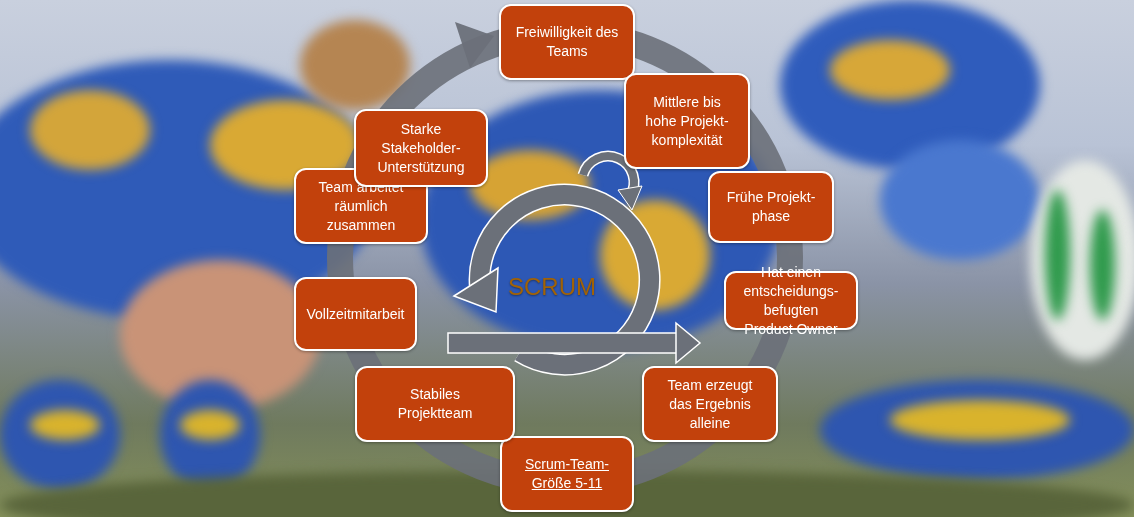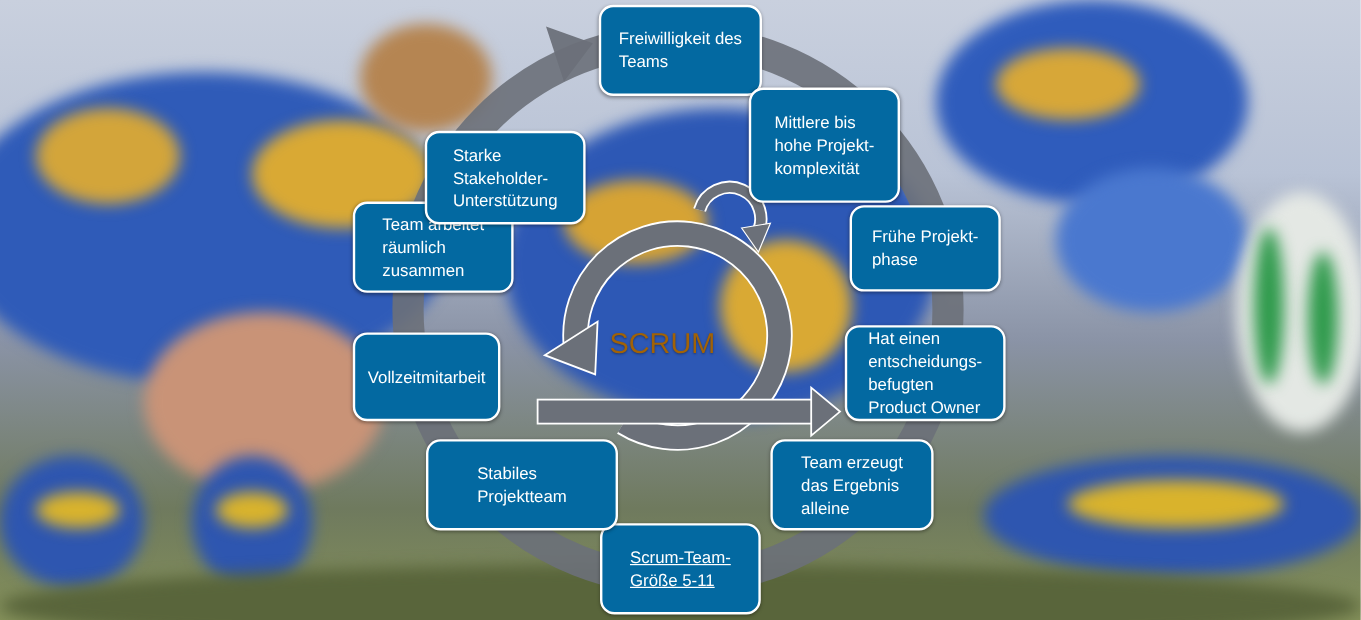--- a/index.html
+++ b/index.html
@@ -1,23 +1,23 @@
 <!DOCTYPE html>
 <html><head>
 <meta charset="utf-8">
 <style>
   html, body { margin:0; padding:0; }
   body { width:1134px; height:517px; overflow:hidden; position:relative; font-family:"Liberation Sans","DejaVu Sans",sans-serif; }
   .bg { position:absolute; inset:0; overflow:hidden;
         background: linear-gradient(180deg,#c9d0de 0%,#b9c3d6 28%,#8a93a6 55%,#6f7a5e 82%,#84905a 100%); }
   .blob { position:absolute; border-radius:50%; filter:blur(6px); }
   .diagram { position:absolute; inset:0; }
-  .box { position:absolute; box-sizing:border-box; background:#0369a1; border:2px solid #ffffff;
+  .box { position:absolute; box-sizing:border-box; background:#c2410c; border:2px solid #ffffff;
          border-radius:12px; color:#ffffff; display:flex; align-items:center; justify-content:center;
-         font-size:14px; line-height:19px; padding:4px 8px; white-space:pre-line;
+         text-align:center; font-size:14px; line-height:19px; padding:4px 8px; white-space:pre-line;
          box-shadow:0 1px 3px rgba(0,0,0,0.35); }
   .center-label { position:absolute; left:476px; top:237px; width:120px; text-align:right; color:#a16207;
                   font-size:24px; line-height:33px; text-shadow:0 1px 2px rgba(0,0,0,0.4); white-space:pre-line; }
 </style>
 </head>
 <body>
 
 <div class="bg">
 
   <div class="blob" style="left:-40px;top:60px;width:420px;height:260px;background:#2f5bb8;"></div>
@@ -70,21 +70,21 @@
     <div>SCRUM</div>
   </div>
 
   <div class="box" style="left:499px;top:4px;width:136px;height:76px;">Freiwilligkeit des
 Teams</div>
   <div class="box" style="left:624px;top:73px;width:126px;height:96px;">Mittlere bis
 hohe Projekt-
 komplexität</div>
   <div class="box" style="left:708px;top:171px;width:126px;height:72px;">Frühe Projekt-
 phase</div>
-  <div class="box" style="left:704px;top:271px;width:134px;height:80px;">Hat einen
+  <div class="box" style="left:724px;top:271px;width:134px;height:59px;">Hat einen
 entscheidungs-
 befugten
 Product Owner</div>
   <div class="box" style="left:642px;top:366px;width:136px;height:76px;">Team erzeugt
 das Ergebnis
 alleine</div>
   <div class="box" style="left:500px;top:436px;width:134px;height:76px;text-decoration:underline;">Scrum-Team-
 Größe 5-11</div>
   <div class="box" style="left:355px;top:366px;width:160px;height:76px;">Stabiles
 Projektteam</div>

